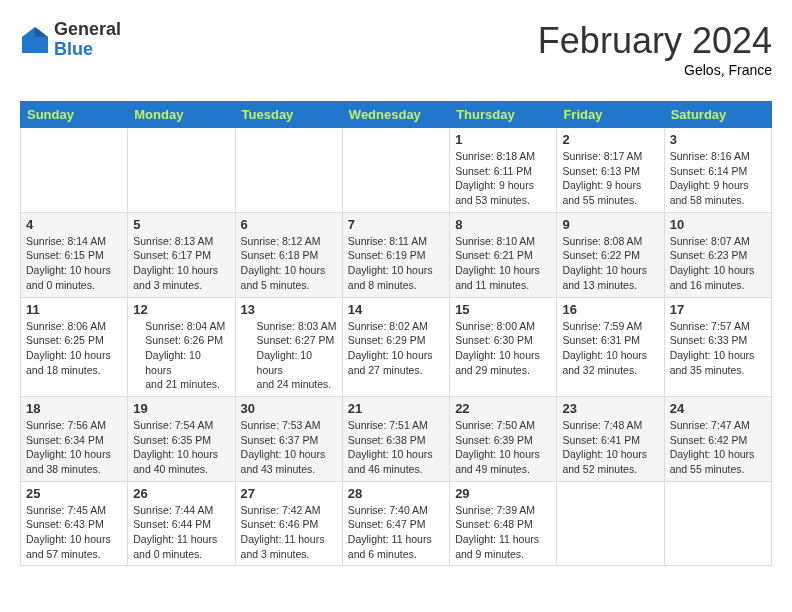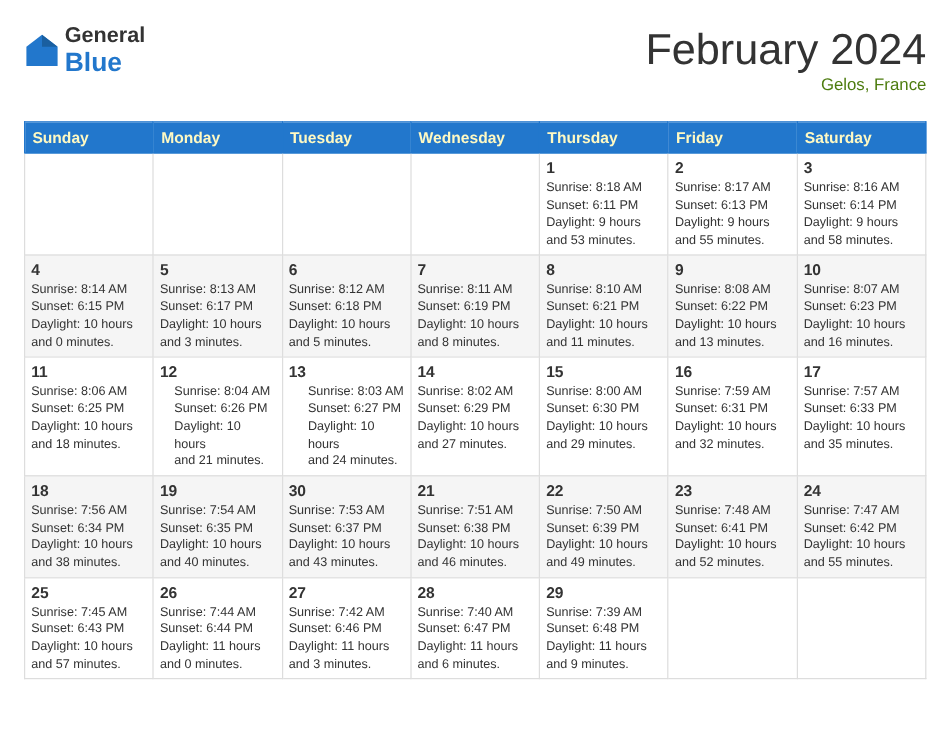--- a/index.html
+++ b/index.html
@@ -24,49 +24,49 @@
       display: flex;
       flex-direction: column;
       line-height: 1.1;
     }
     .logo-general {
       font-size: 18px;
       font-weight: bold;
       color: #333;
     }
     .logo-blue {
-      font-size: 22px;
+      font-size: 18px;
       font-weight: bold;
       color: #2277cc;
     }
     .logo-icon {
       width: 30px;
       height: 30px;
       margin-right: 4px;
     }
     .title-section {
       text-align: right;
     }
     .month-title {
       font-size: 36px;
       font-weight: normal;
       color: #333;
     }
     .location {
       font-size: 14px;
-      color: #4d7c0f;
+      color: #000000;
     }
     .calendar {
       width: 100%;
       border-collapse: collapse;
       border: 1px solid #ccc;
     }
     .calendar th {
       background-color: #2277cc;
-      color: #fef9c3;
+      color: #bef264;
       text-align: left;
       padding: 5px 6px;
       font-size: 13px;
       border: 1px solid #2277cc;
     }
     .calendar td {
       vertical-align: top;
       border: 1px solid #ddd;
       padding: 4px 5px;
       width: 107px;

